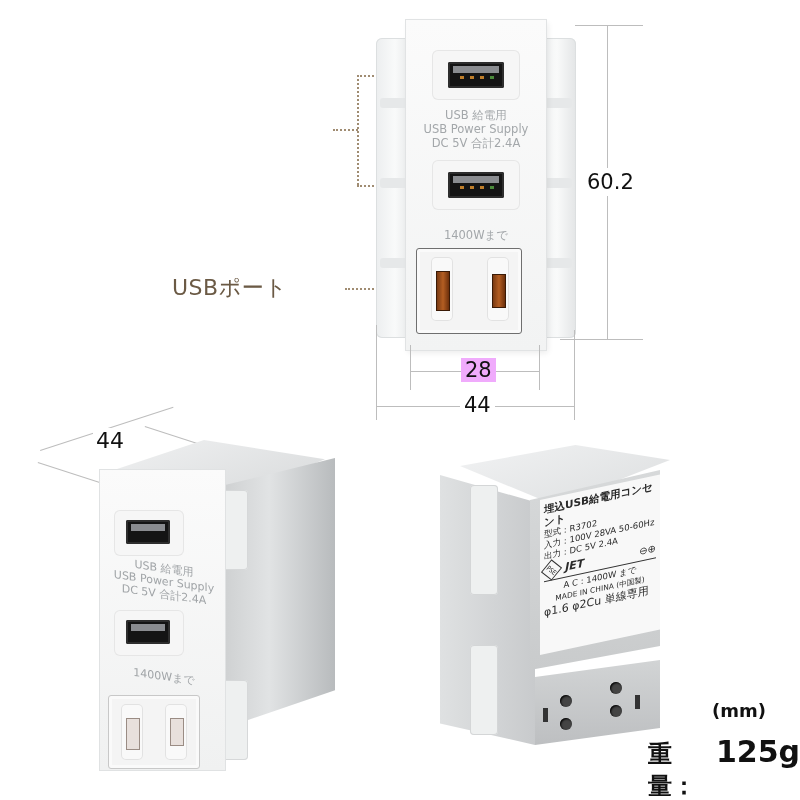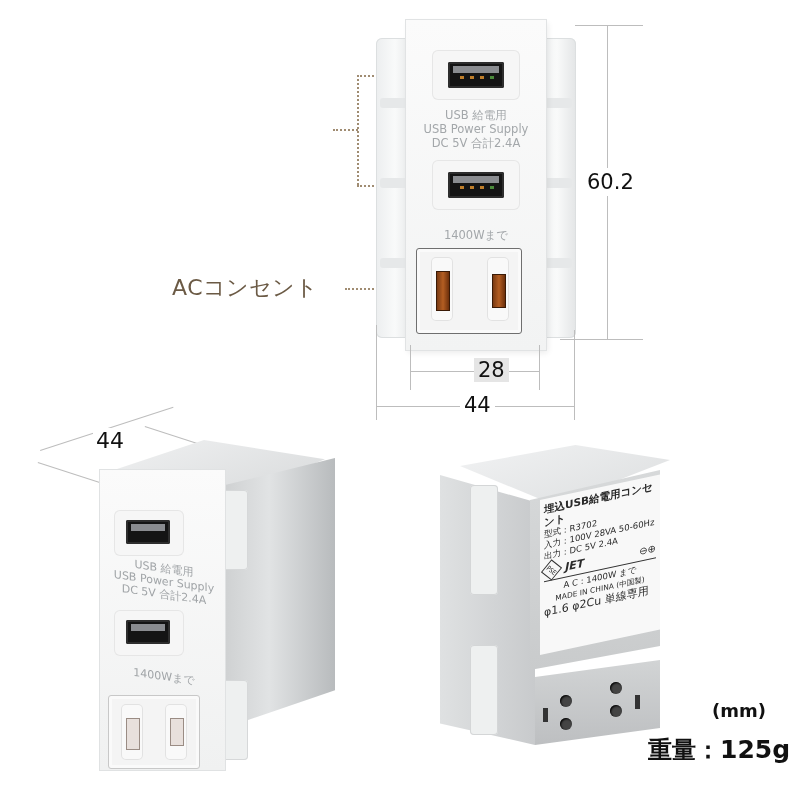--- a/index.html
+++ b/index.html
@@ -43,28 +43,28 @@
   .label .ttl{font-weight:bold;font-size:10.5px;line-height:13px;}
   .label .big{font-size:11px;line-height:13px;}
   .label .rule{border-top:1px solid #333;margin:2px 0;}
   .b-socket{position:absolute;left:95px;top:215px;width:125px;height:85px;background:linear-gradient(180deg,#d2d4d5,#bdbfc1);clip-path:polygon(0 20%,100% 0,100% 80%,0 100%);}
   .b-hole{position:absolute;width:12px;height:12px;border-radius:50%;background:#444;box-shadow:inset 1px 1px 2px #000;}
   .b-slot{position:absolute;width:5px;height:14px;background:#333;}
   .b-clip{position:absolute;width:28px;background:#eef0f0;border-radius:4px;box-shadow:inset 0 0 0 1px #d4d6d7;}
 
   .unit{font-size:18px;font-weight:bold;color:#111;font-family:"DejaVu Sans",sans-serif;}
   .weight-label{font-size:24px;font-weight:bold;color:#111;font-family:"DejaVu Sans",sans-serif;}
-  .weight-val{font-size:25px;font-weight:bold;color:#111;font-family:"DejaVu Sans",sans-serif;}
+  .weight-val{font-size:30px;font-weight:bold;color:#111;font-family:"DejaVu Sans",sans-serif;}
 </style>
 </head>
 <body>
 
 <div class="abs callout" style="left:152px;top:100px;width:200px;">
 </div>
-<div class="abs callout" style="left:172px;top:274px;">ACコンセント</div>
+<div class="abs callout" style="left:172px;top:274px;">USBポート</div>
 
 <div class="dot-h" style="left:333px;top:129px;width:25px;"></div>
 <div class="dot-v" style="left:357px;top:75px;height:110px;"></div>
 <div class="dot-h" style="left:357px;top:75px;width:85px;"></div>
 <div class="dot-h" style="left:357px;top:185px;width:85px;"></div>
 <div class="dot-h" style="left:345px;top:288px;width:100px;"></div>
 
 <div class="front">
   <div class="f-rail l">
     <div class="f-notch" style="top:60px;"></div>
@@ -113,21 +113,21 @@
 </div>
 
 <div class="line" style="left:575px;top:25px;width:68px;height:1px;"></div>
 <div class="line" style="left:560px;top:339px;width:83px;height:1px;"></div>
 <div class="line" style="left:607px;top:25px;width:1px;height:314px;"></div>
 <div class="abs dim" style="left:587px;top:168px;background:#fff;padding:2px 0;">60.2</div>
 
 <div class="line" style="left:410px;top:345px;width:1px;height:45px;"></div>
 <div class="line" style="left:539px;top:345px;width:1px;height:45px;"></div>
 <div class="line" style="left:410px;top:371px;width:130px;height:1px;"></div>
-<div class="abs dim" style="left:474px;top:358px;background:#e5e5e5;padding:0 4px;">28</div>
+<div class="abs dim" style="left:461px;top:358px;background:#f0abfc;padding:0 4px;">28</div>
 
 <div class="line" style="left:376px;top:325px;width:1px;height:95px;"></div>
 <div class="line" style="left:574px;top:330px;width:1px;height:90px;"></div>
 <div class="line" style="left:376px;top:406px;width:198px;height:1px;"></div>
 <div class="abs dim" style="left:460px;top:393px;background:#fff;padding:0 4px;">44</div>
 
 <div class="line" style="left:40px;top:450px;width:140px;height:1px;transform:rotate(-18deg);transform-origin:left top;"></div>
 <div class="line" style="left:38px;top:462px;width:65px;height:1px;transform:rotate(18deg);transform-origin:left top;"></div>
 <div class="line" style="left:145px;top:426px;width:60px;height:1px;transform:rotate(18deg);transform-origin:left top;"></div>
 <div class="abs dim" style="left:93px;top:428px;background:#fff;padding:0 3px;font-size:22px;">44</div>

